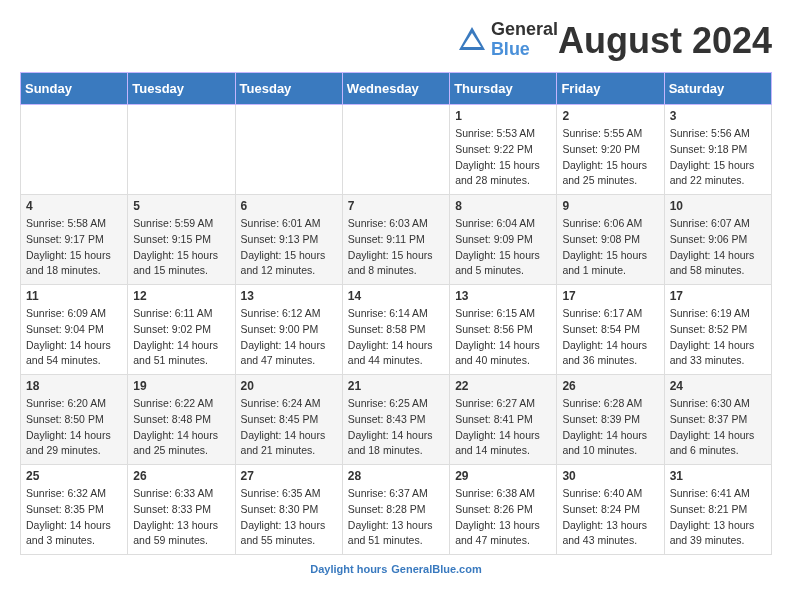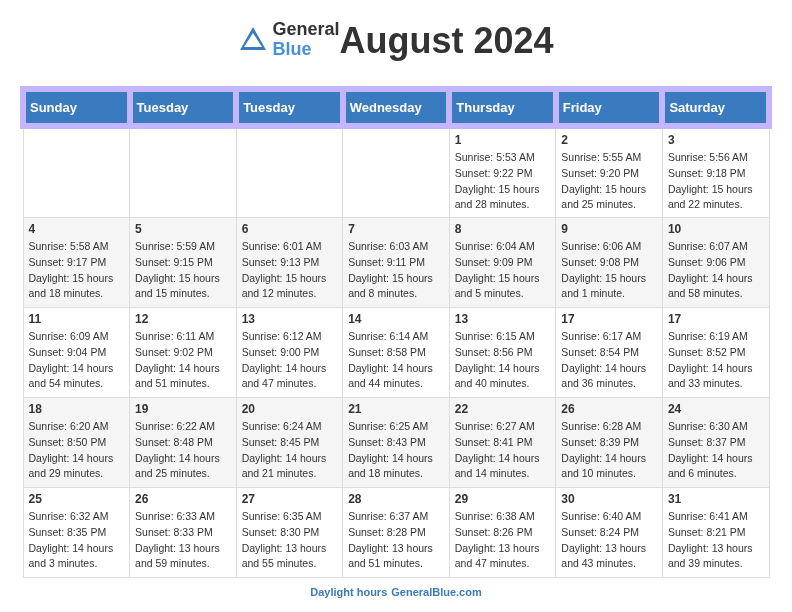--- a/index.html
+++ b/index.html
@@ -5,23 +5,23 @@
     * { box-sizing: border-box; margin: 0; padding: 0; }
     body {
       font-family: Arial, sans-serif;
       background: #fff;
       width: 792px;
       min-height: 612px;
       padding: 20px;
     }
     .header {
       display: flex;
-      justify-content: center;
+      justify-content: flex-end;
       align-items: flex-start;
-      margin-bottom: 24px;
+      margin-bottom: 10px;
     }
     .logo {
       display: flex;
       align-items: center;
     }
     .logo-text {
       display: flex;
       flex-direction: column;
       line-height: 1.1;
     }
@@ -59,21 +59,21 @@
     }
     thead tr {
       background-color: #3a7abf;
       color: #fff;
     }
     thead th {
       padding: 8px 4px;
       font-size: 13px;
       font-weight: bold;
       text-align: left;
-      border: 6px solid #c4b5fd;
+      border: 1px solid #c4b5fd;
     }
     tbody tr {
       vertical-align: top;
     }
     tbody td {
       border: 1px solid #ddd;
       padding: 4px 5px;
       font-size: 10.5px;
       color: #333;
       height: 90px;

